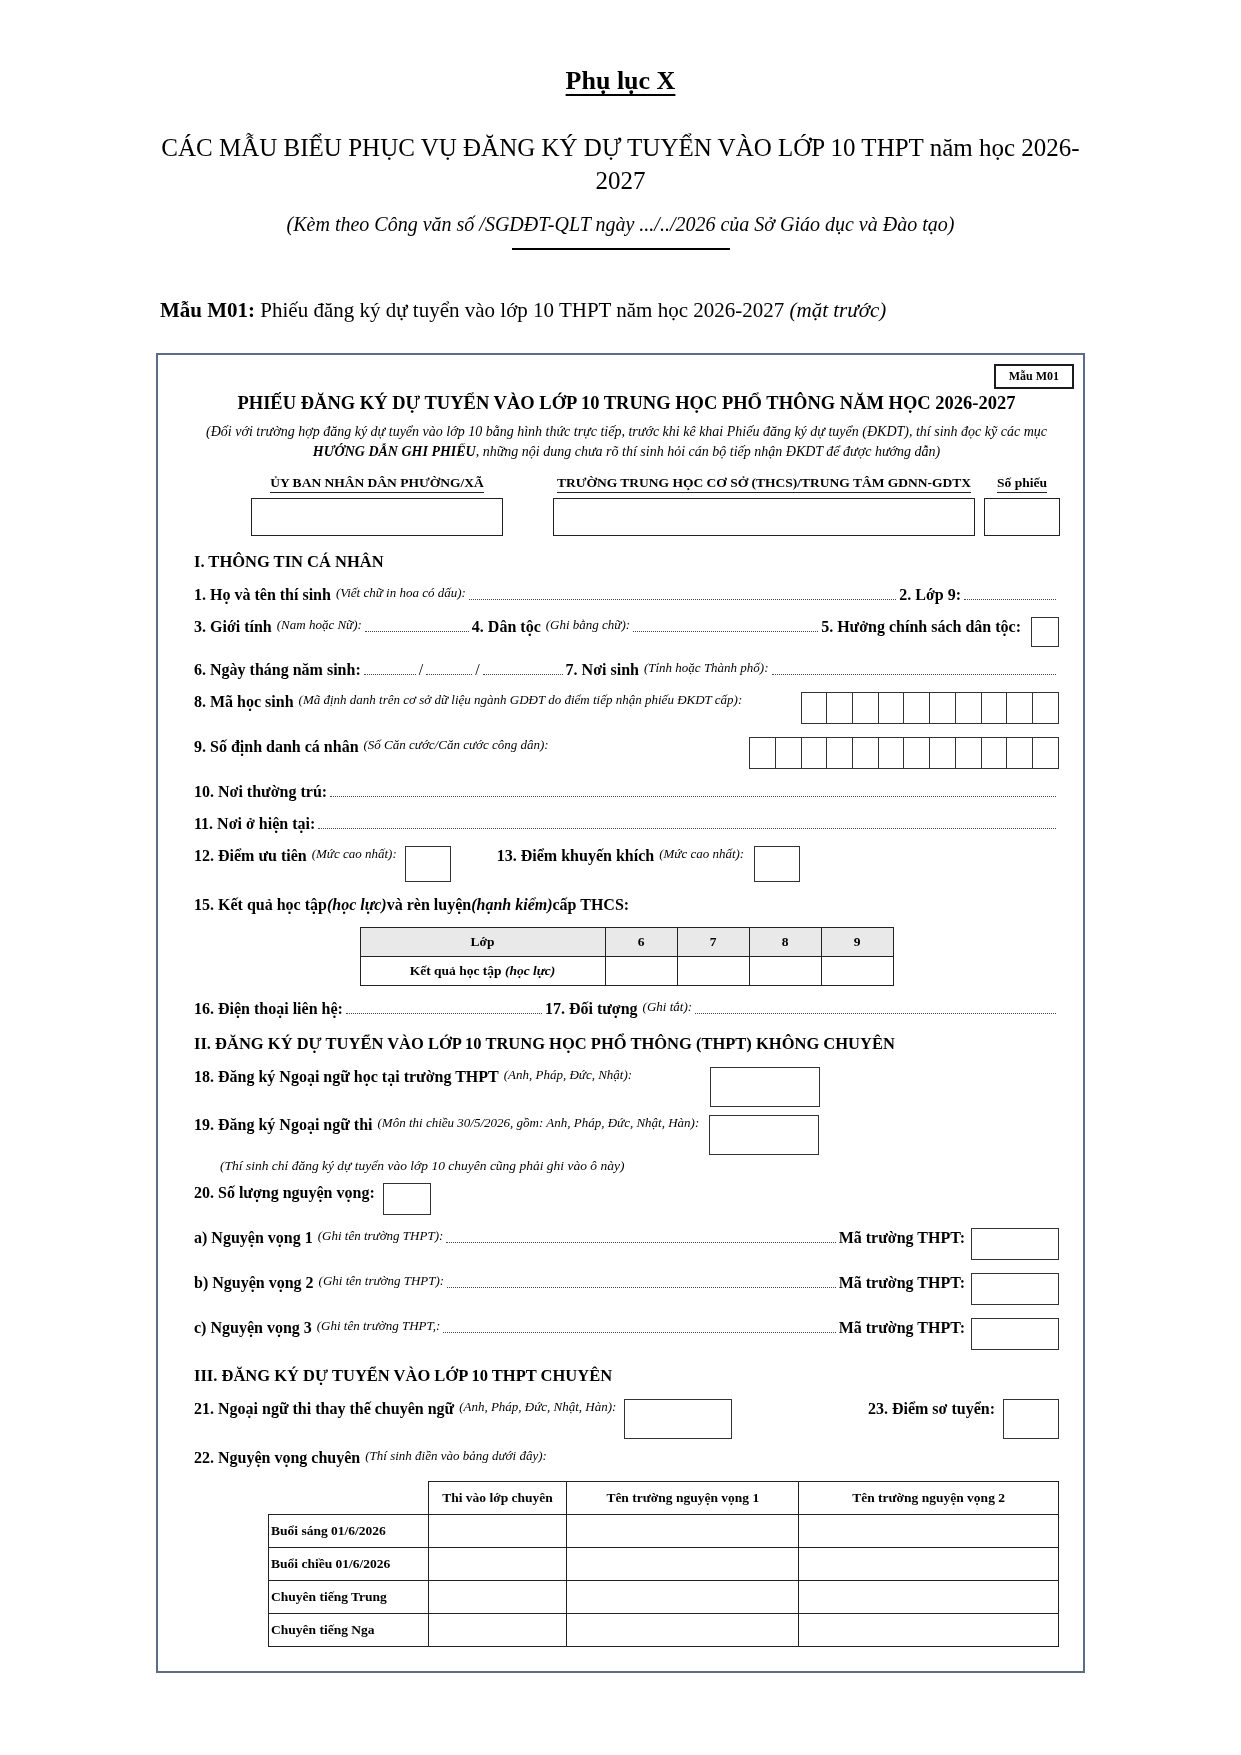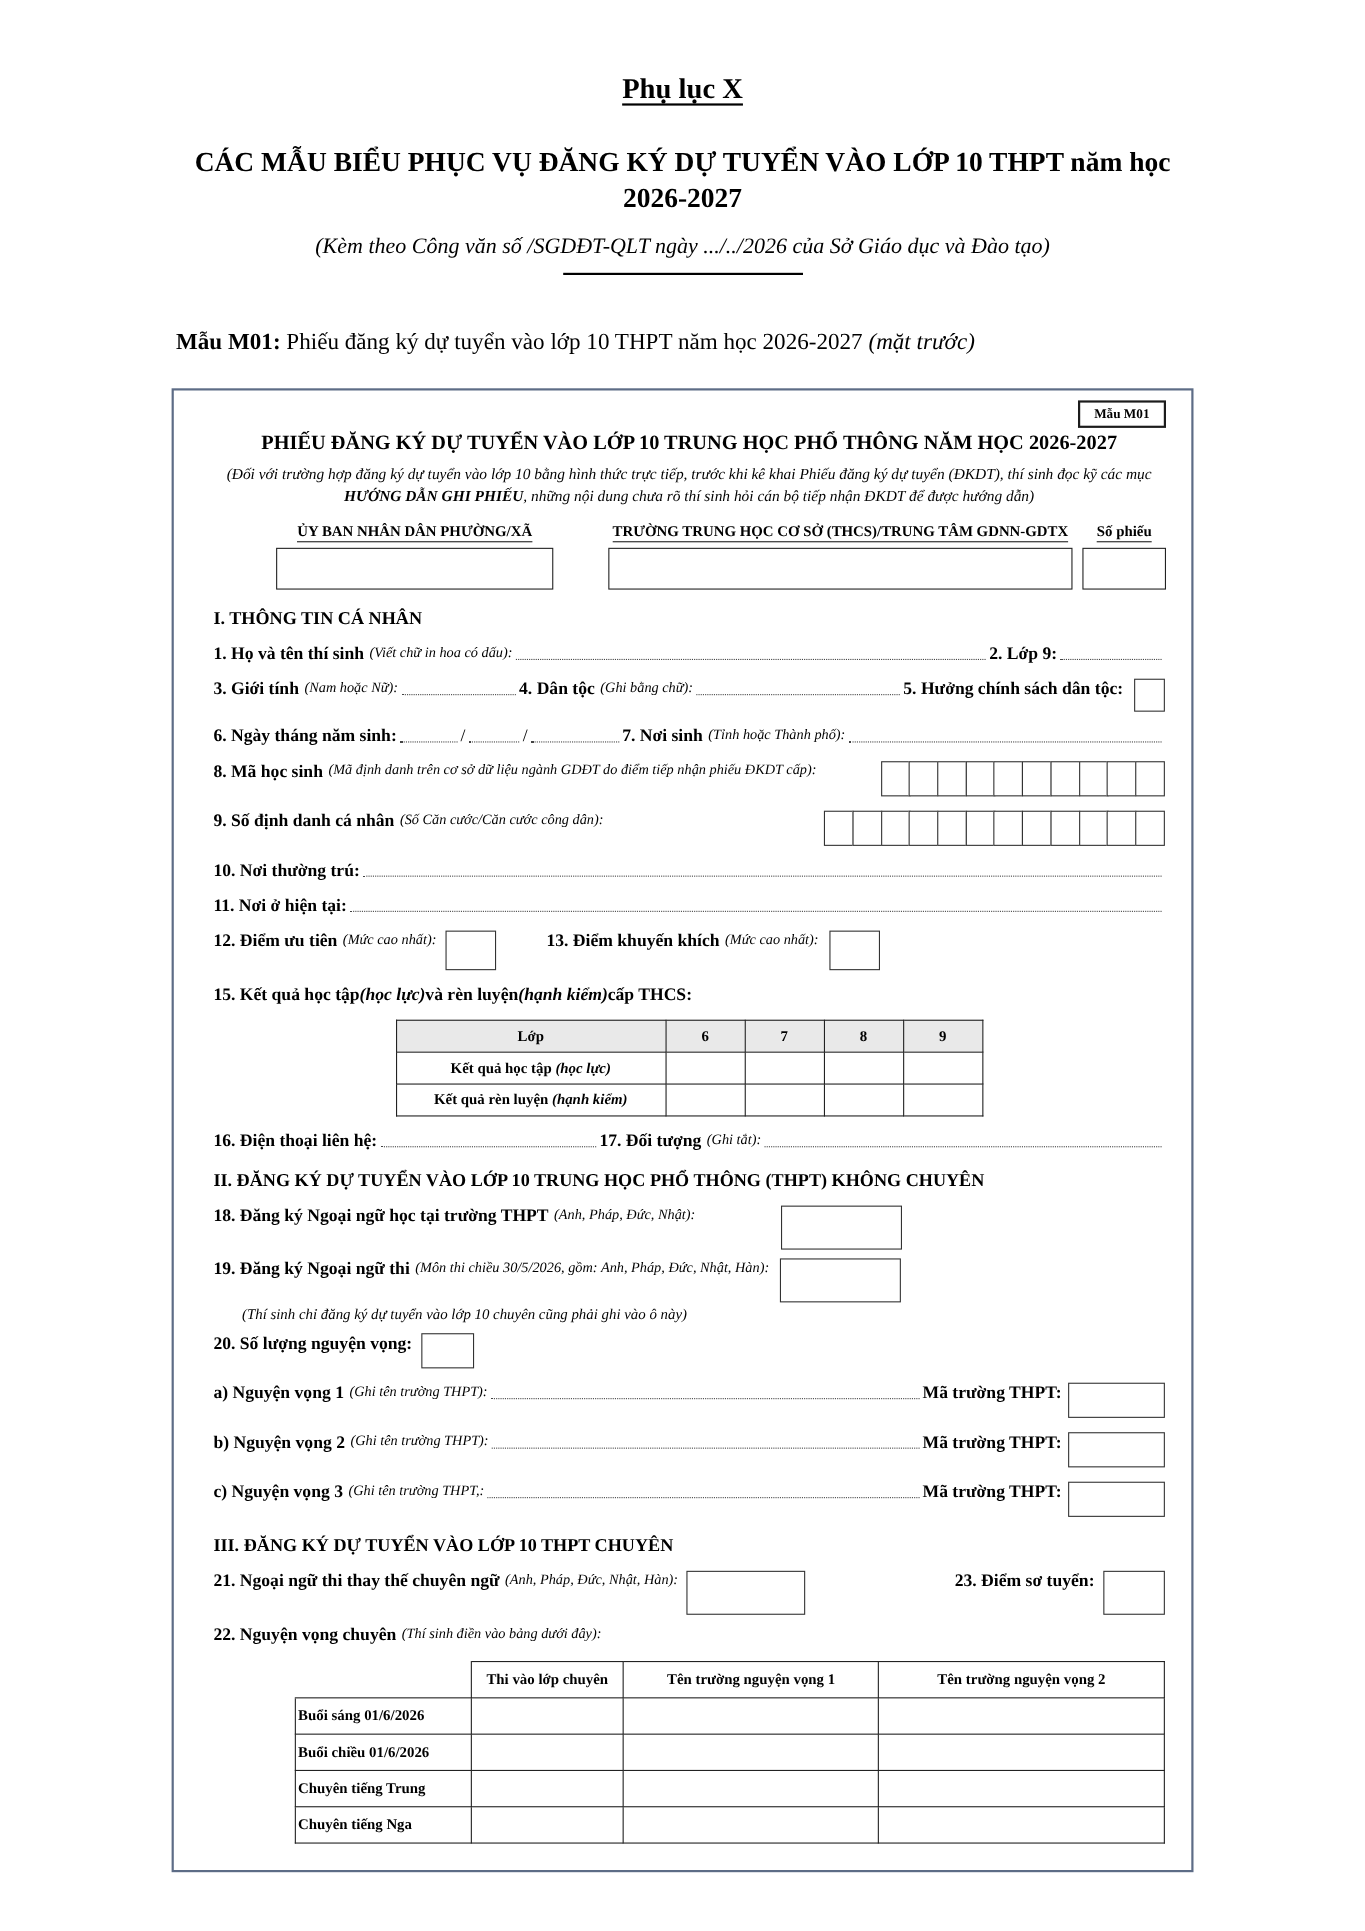--- a/index.html
+++ b/index.html
@@ -3,31 +3,31 @@
 <meta charset="utf-8">
 <style>
   html,body{margin:0;padding:0}
   body{width:1241px;height:1755px;background:#ffffff;color:#000;
        font-family:"Liberation Serif",serif;position:relative;overflow:hidden}
 
   
   .page-header{text-align:center;padding-top:66px}
   .appendix{font-size:26px;font-weight:bold;text-decoration:underline;
             text-underline-offset:5px;text-decoration-thickness:2px}
-  .main-title{font-size:25px;font-weight:bold;max-width:940px;margin:36px auto 0;line-height:1.3}
+  .main-title{font-size:25px;font-weight:normal;max-width:940px;margin:36px auto 0;line-height:1.3}
   .attach-note{font-style:italic;font-size:20px;margin-top:16px}
   .divider{width:218px;border-top:2px solid #000;margin:12px auto 0}
   .caption{font-size:21px;text-align:left;margin:48px 0 0 160px}
   .caption .cap-b{font-weight:bold}
   .caption .cap-i{font-style:italic}
 
   
   .form-box{position:relative;width:929px;margin:30px auto 0;border:2px solid #5d6c86;
             padding:10px 24px 20px 36px;box-sizing:border-box;background:#fff}
-  .badge{position:absolute;top:9px;right:23px;border:2px solid #1c1c1c;padding:3px 13px;
+  .badge{position:absolute;top:9px;right:9px;border:2px solid #1c1c1c;padding:3px 13px;
          font-weight:bold;font-size:12px;background:#fff}
   .f-title{text-align:center;font-weight:bold;font-size:18.5px;margin-top:28px}
   .f-intro{text-align:center;font-style:italic;font-size:14px;margin-top:8px;line-height:1.45}
   .f-intro b{font-style:italic}
 
   .org-row{display:flex;margin-top:12px;align-items:flex-start}
   .org{display:flex;flex-direction:column;align-items:center}
   .org-label{font-weight:bold;font-size:13.5px;border-bottom:1.5px solid #222;
              padding-bottom:1px;white-space:nowrap}
   .org-box{border:1.6px solid #222;margin-top:5px;height:36px;background:#fff}
@@ -204,27 +204,20 @@
       <td class="hd vc">8</td>
       <td class="hd vc">9</td>
     </tr>
     <tr>
       <td class="rl"><span>Kết quả học tập </span><i>(học lực)</i></td>
       <td class="vc"></td>
       <td class="vc"></td>
       <td class="vc"></td>
       <td class="vc"></td>
     </tr>
-    <tr>
-      <td class="rl"><span>Kết quả rèn luyện </span><i>(hạnh kiểm)</i></td>
-      <td class="vc"></td>
-      <td class="vc"></td>
-      <td class="vc"></td>
-      <td class="vc"></td>
-    </tr>
   </tbody>
     </table>
 
   <div class="fr">
     <span class="lb">16. Điện thoại liên hệ:</span>
     <span class="dotsw" style="width:196px"></span>
     <span class="lb">17. Đối tượng</span>
     <span class="nt">(Ghi tắt):</span>
     <span class="dots"></span>
   </div>

